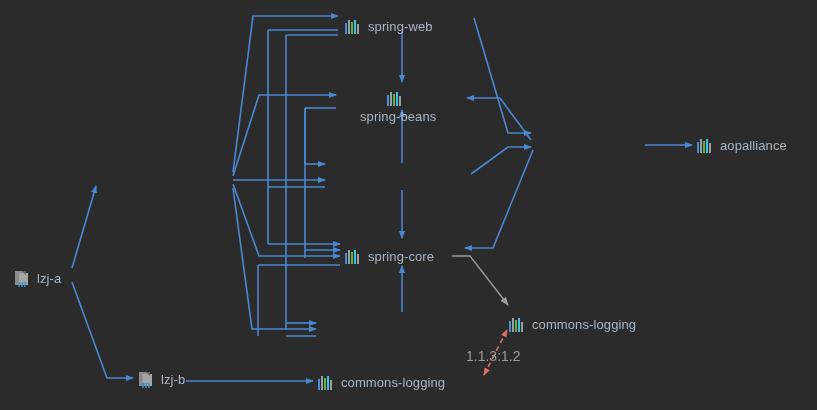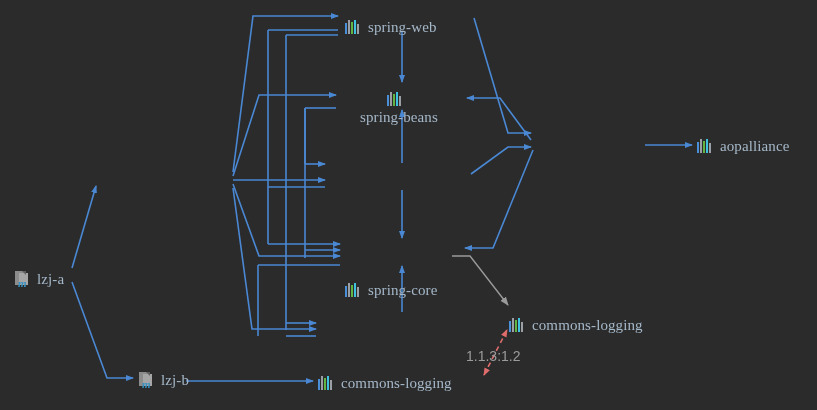--- a/index.html
+++ b/index.html
@@ -23,26 +23,25 @@
     height: 410px;
   }
   .node {
     position: absolute;
     display: flex;
     align-items: center;
     white-space: nowrap;
     height: 22px;
   }
   .node-label {
-    font-size: 15px;
+    font-size: 13px;
     color: #a5b8c9;
     letter-spacing: 0.1px;
     margin-left: 7px;
     line-height: 22px;
-    font-family: Liberation Serif, serif;
   }
   
   .lib-icon {
     position: relative;
     width: 16px;
     height: 14px;
     flex: 0 0 16px;
   }
   .lib-icon i {
     position: absolute;
@@ -214,21 +213,21 @@
       <i></i>
         <i></i>
         <i></i>
         <i></i>
         <i></i>
     </span>
     <span class="node-label">spring-beans</span>
   </div>
 
 
-  <div class="node" style="left:345px; top:246px;margin-top:33px;">
+  <div class="node" style="left:345px; top:246px;">
     <span class="lib-icon">
       <i></i>
         <i></i>
         <i></i>
         <i></i>
         <i></i>
     </span>
     <span class="node-label">spring-core</span>
   </div>
 

